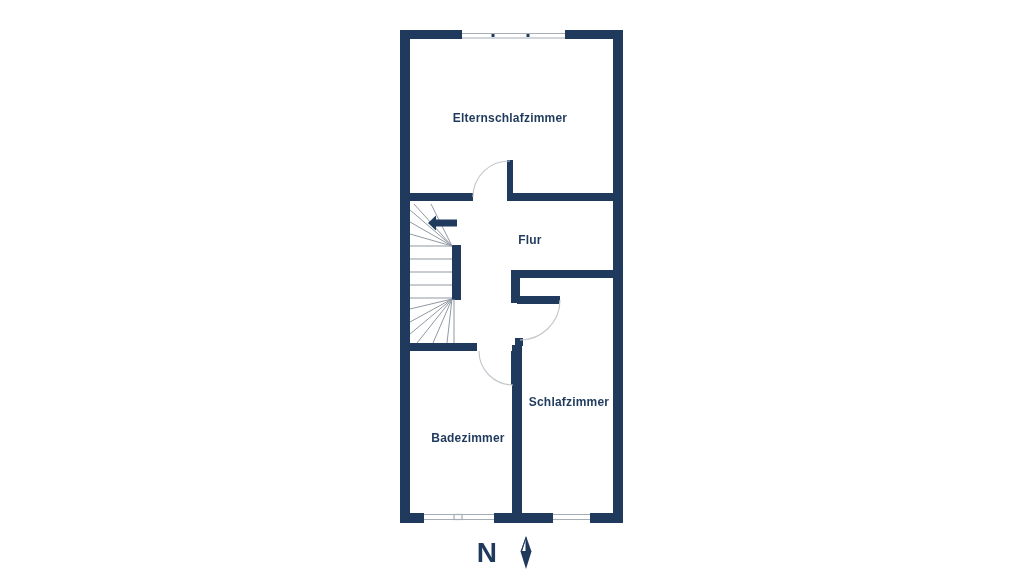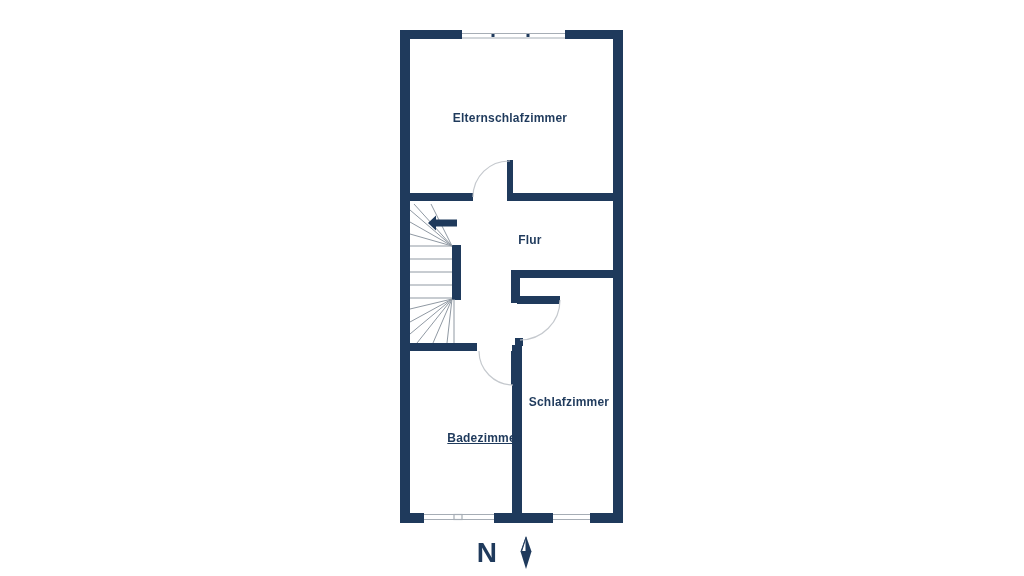--- a/index.html
+++ b/index.html
@@ -130,18 +130,18 @@
     <g>
       <polygon points="526,536 531.5,551.5 526,569 520.5,551.5" fill="#1f3a5c"></polygon>
       <polygon points="526,537.5 526,551.5 521.5,551.5" fill="#ffffff" stroke="#1f3a5c" stroke-width="1"></polygon>
     </g>
   </svg>
 
   <div class="room-label" style="left:510px;top:112px;">Elternschlafzimmer</div>
 
   <div class="room-label" style="left:530px;top:234px;">Flur</div>
 
-  <div class="room-label" style="left:484px;top:432px;text-decoration:underline;">Badezimmer</div>
+  <div class="room-label" style="left:468px;top:432px;">Badezimmer</div>
 
   <div class="room-label" style="left:569px;top:396px;">Schlafzimmer</div>
 
   <div class="north-letter">N</div>
 </div>
 
 </body></html>

